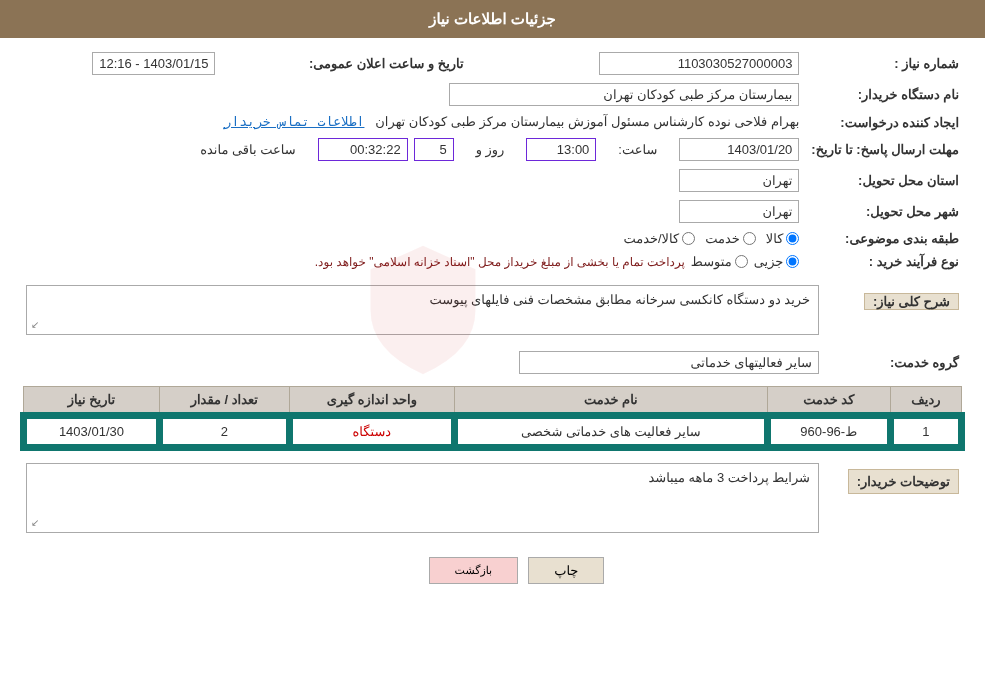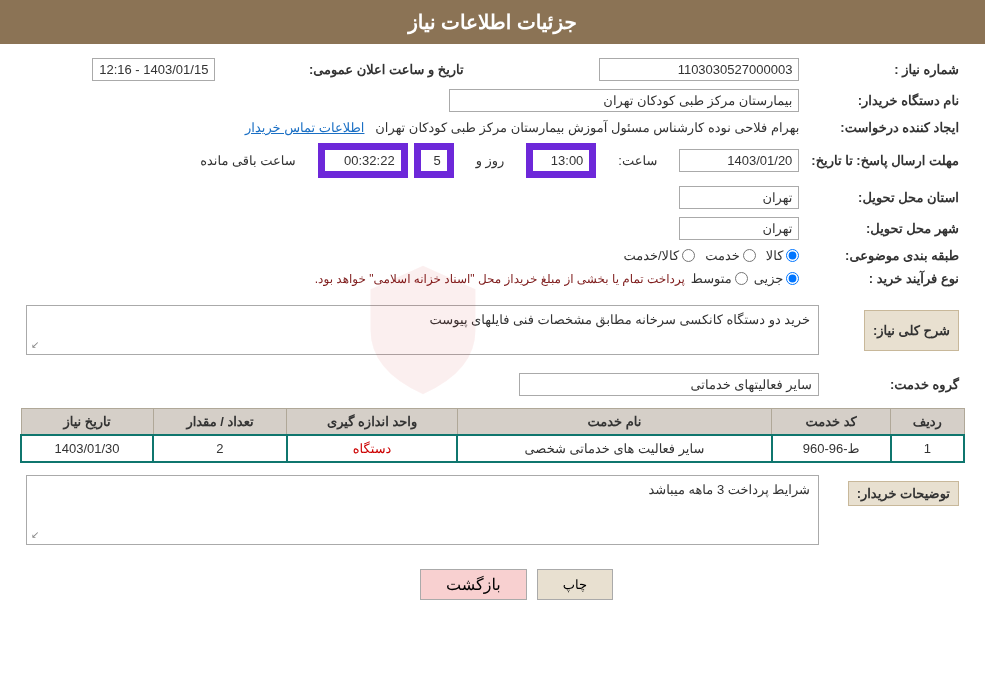--- a/index.html
+++ b/index.html
@@ -14,21 +14,21 @@
       max-width: 985px;
       margin: 0 auto;
       background: #fff;
       min-height: 691px;
     }
     .header-bar {
       background: #8B7355;
       color: #fff;
       text-align: center;
       padding: 10px 0;
-      font-size: 20px;
+      font-size: 15px;
       font-weight: bold;
     }
     .main-content {
       padding: 10px 20px;
     }
     .info-table {
       width: 100%;
       border-collapse: collapse;
       margin-bottom: 8px;
     }
@@ -56,35 +56,36 @@
     }
     .input-box-sm {
       border: 1px solid #aaa;
       background: #fff;
       padding: 3px 6px;
       display: inline-block;
       min-width: 120px;
       text-align: right;
     }
     .input-box-xs {
-      border: 7px solid #6d28d9;
+      border: 1px solid #6d28d9;
       background: #fff;
       padding: 3px 6px;
       display: inline-block;
       min-width: 70px;
       text-align: right;
     }
     .inline-label {
       margin: 0 16px;
       font-weight: normal;
     }
     .blue-link {
       color: #1a6fc4;
       text-decoration: underline;
       cursor: pointer;
+      font-family: Liberation Mono, monospace;
     }
     .section-header {
       background: #e8e0d0;
       border: 1px solid #c8b89a;
       padding: 6px 10px;
       font-weight: bold;
       font-size: 14px;
       margin: 6px 0;
       color: #333;
     }
@@ -110,21 +111,21 @@
       margin: 6px 0;
     }
     .service-table th {
       background: #d5cfc8;
       border: 1px solid #b0a898;
       padding: 5px 8px;
       text-align: center;
       font-weight: bold;
     }
     .service-table td {
-      border: 2px solid #0f766e;
+      border: 7px solid #0f766e;
       padding: 5px 8px;
       text-align: center;
       background: #fff;
     }
     .radio-group {
       display: flex;
       gap: 10px;
       align-items: center;
     }
     .radio-item {
@@ -147,21 +148,21 @@
       border: 1px solid #aaa;
       padding: 5px 25px;
       font-size: 13px;
       cursor: pointer;
       font-family: Tahoma, Arial, sans-serif;
     }
     .btn-back {
       background: #f8d0d0;
       border: 1px solid #aaa;
       padding: 5px 25px;
-      font-size: 16px;
+      font-size: 11px;
       cursor: pointer;
       font-family: Tahoma, Arial, sans-serif;
       margin-left: 48px;
     }
     .cols-row {
       display: flex;
       align-items: center;
       gap: 6px;
     }
     .shield-icon {
@@ -290,21 +291,21 @@
           </div>
         </td>
       </tr>
     </tbody>
       </table>
 
     <table class="info-table">
       <tbody>
           <tr>
         <td style="width:140px; text-align:right; vertical-align:top; padding-top:6px;">
-          <span class="section-header" style="display:inline-block; padding:12px 8px; font-size:13px;">شرح کلی نیاز:</span>
+          <span class="section-header" style="display:inline-block; padding:0 8px; font-size:13px;">شرح کلی نیاز:</span>
         </td>
         <td>
           <div class="description-box watermark-area">
             <svg class="shield-icon" viewBox="0 0 100 120" fill="none" xmlns="http://www.w3.org/2000/svg">
               <path d="M50 5 L95 25 L95 60 Q95 95 50 115 Q5 95 5 60 L5 25 Z" fill="#cc0000"></path>
             </svg>
             <span>خرید دو دستگاه کانکسی سرخانه مطابق مشخصات فنی فایلهای پیوست</span>
             <span class="description-arrow">↙</span>
           </div>
         </td>

